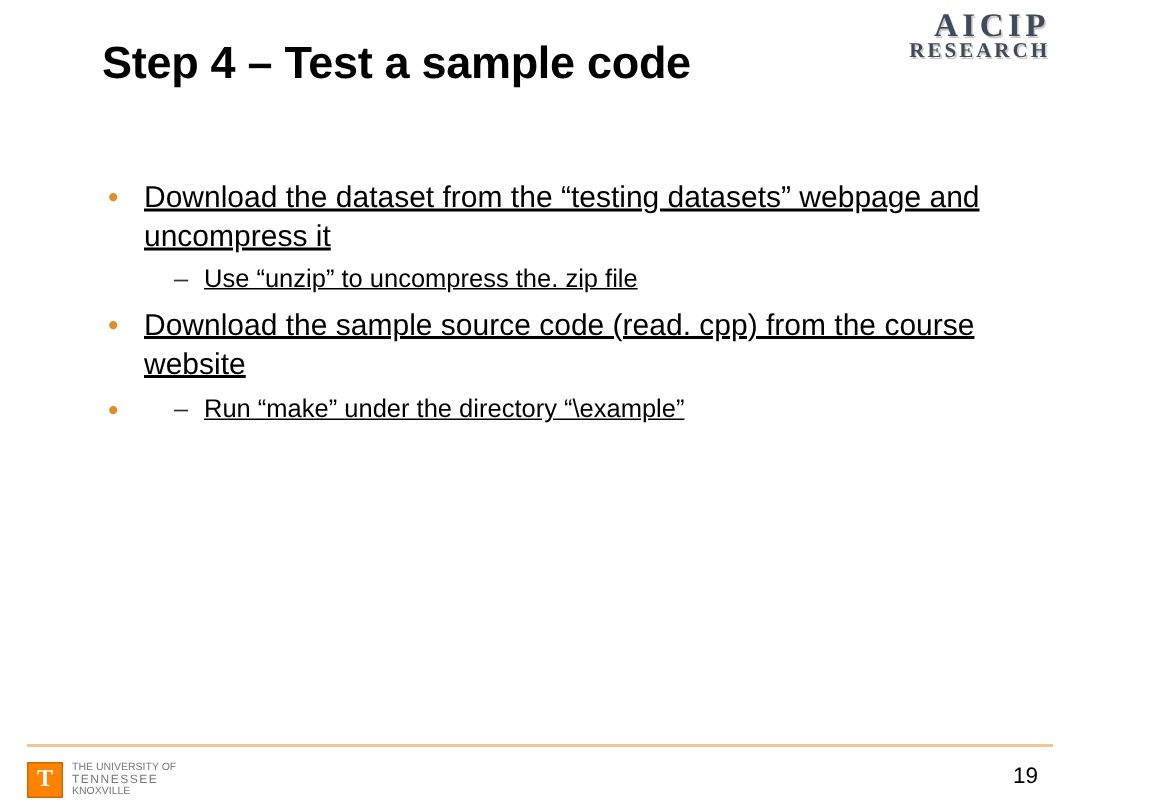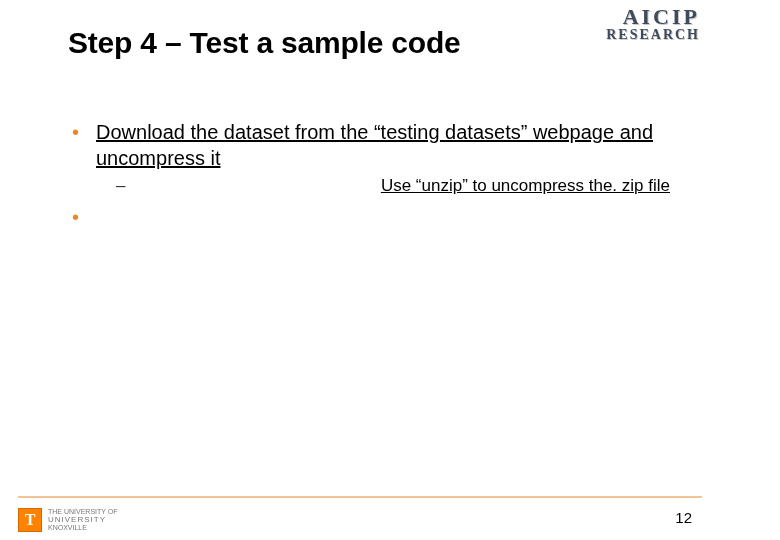--- a/index.html
+++ b/index.html
@@ -74,21 +74,20 @@
     top: 0;
     color: #e58a28;
     font-size: 20px;
     line-height: 1.28;
   }
   ul.lvl2 {
     list-style: none;
     margin: 4px 0 8px 0;
     padding: 0 0 0 20px;
     font-size: 17px;
-    text-align: right;
   }
   ul.lvl2 > li {
     position: relative;
     padding-left: 20px;
     margin: 0 0 2px 0;
   }
   ul.lvl2 > li::before {
     content: "–";
     position: absolute;
     left: 0;
@@ -157,32 +156,36 @@
 
   <div class="body">
     <ul class="lvl1">
       <li>
         <span>Download the dataset from the “testing datasets” webpage and uncompress it</span>
         <ul class="lvl2">
           <li><span>Use “unzip” to uncompress the. zip file</span></li>
         </ul>
       </li>
       <li>
+        <span>Download the sample source code (read. cpp) from the course website</span>
+      </li>
+      <li>
         <ul class="lvl2">
+          <li><span>Run “make” under the directory “\example”</span></li>
         </ul>
       </li>
     </ul>
   </div>
 
   <div class="footer-rule"></div>
 
   <div class="footer-logo">
     <div class="t-block">T</div>
     <div class="uni">
       <div>THE UNIVERSITY OF</div>
-      <div class="big">UNIVERSITY</div>
+      <div class="big">TENNESSEE</div>
       <div>KNOXVILLE</div>
     </div>
   </div>
 
-  <div class="page-num">12</div>
+  <div class="page-num">19</div>
 
 </div>
 
 </body></html>

